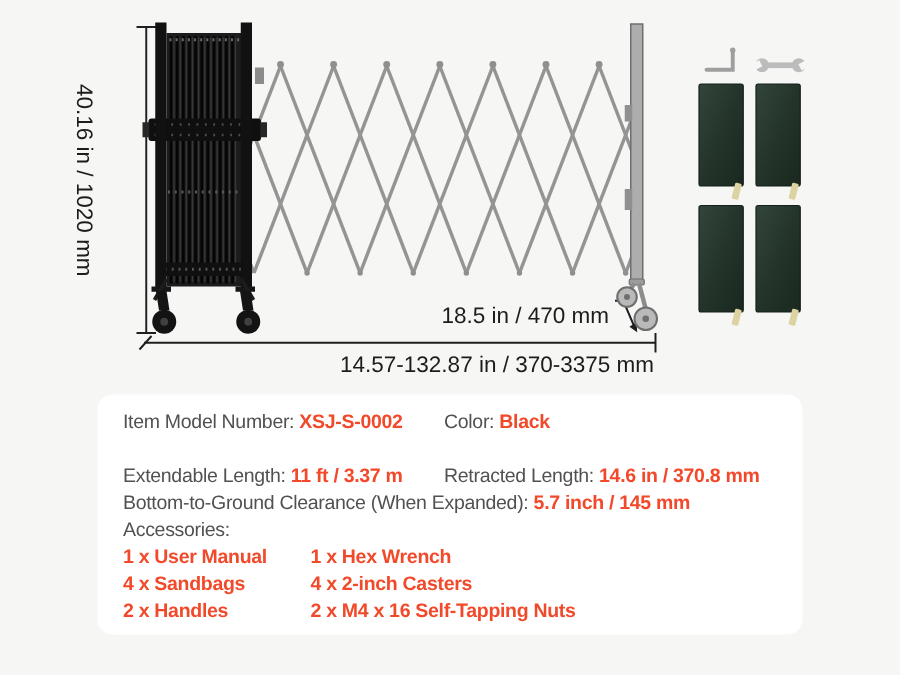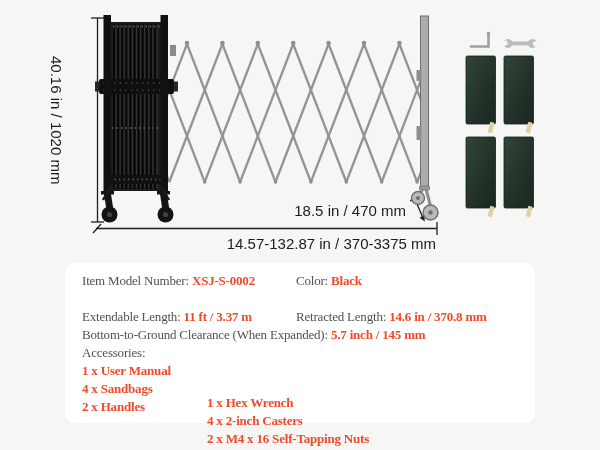--- a/index.html
+++ b/index.html
@@ -5,29 +5,29 @@
   html,body{margin:0;padding:0;background:#f6f6f4;}
   body{font-family:"Liberation Sans","DejaVu Sans",sans-serif;}
   .stage{position:relative;width:600px;height:450px;background:#f6f6f4;overflow:hidden;}
   svg.fig{position:absolute;left:0;top:0;}
   .dim{position:absolute;color:#1c1c1c;font-size:15px;white-space:nowrap;}
   .dim-h{left:44px;top:18px;width:24px;height:204px;writing-mode:vertical-rl;
          display:flex;align-items:center;justify-content:center;}
   .dim-w{left:95px;top:235px;width:341px;text-align:right;}
   .dim-d{left:256px;top:202px;width:150px;text-align:right;}
   .card{position:absolute;left:65px;top:263px;width:470px;height:160px;
-        background:#ffffff;border-radius:10px;font-family:Liberation Serif, serif;}
+        background:#ffffff;border-radius:10px;}
   .row{position:absolute;left:0;width:100%;height:18px;line-height:18px;
        font-size:13px;letter-spacing:-0.2px;color:#515151;white-space:nowrap;}
   .r1{top:9px}.r2{top:27px}.r3{top:45px}.r4{top:63px}
   .r5{top:81px}.r6{top:99px}.r7{top:117px}.r8{top:135px}
   .g1{position:absolute;left:17px;}
   .g2{position:absolute;left:231px;}
   .a1{position:absolute;left:17px;text-align:center;}
-  .a2{position:absolute;left:142px;margin-top:32px;}
+  .a2{position:absolute;left:142px;}
   .a3{position:absolute;left:277px;}
   .val,.acc{color:#f1492a;font-weight:bold;}
 </style>
 </head>
 <body>
 
 <div class="stage">
 
   <svg class="fig" width="600" height="255" viewBox="0 0 600 255">
     <defs>

